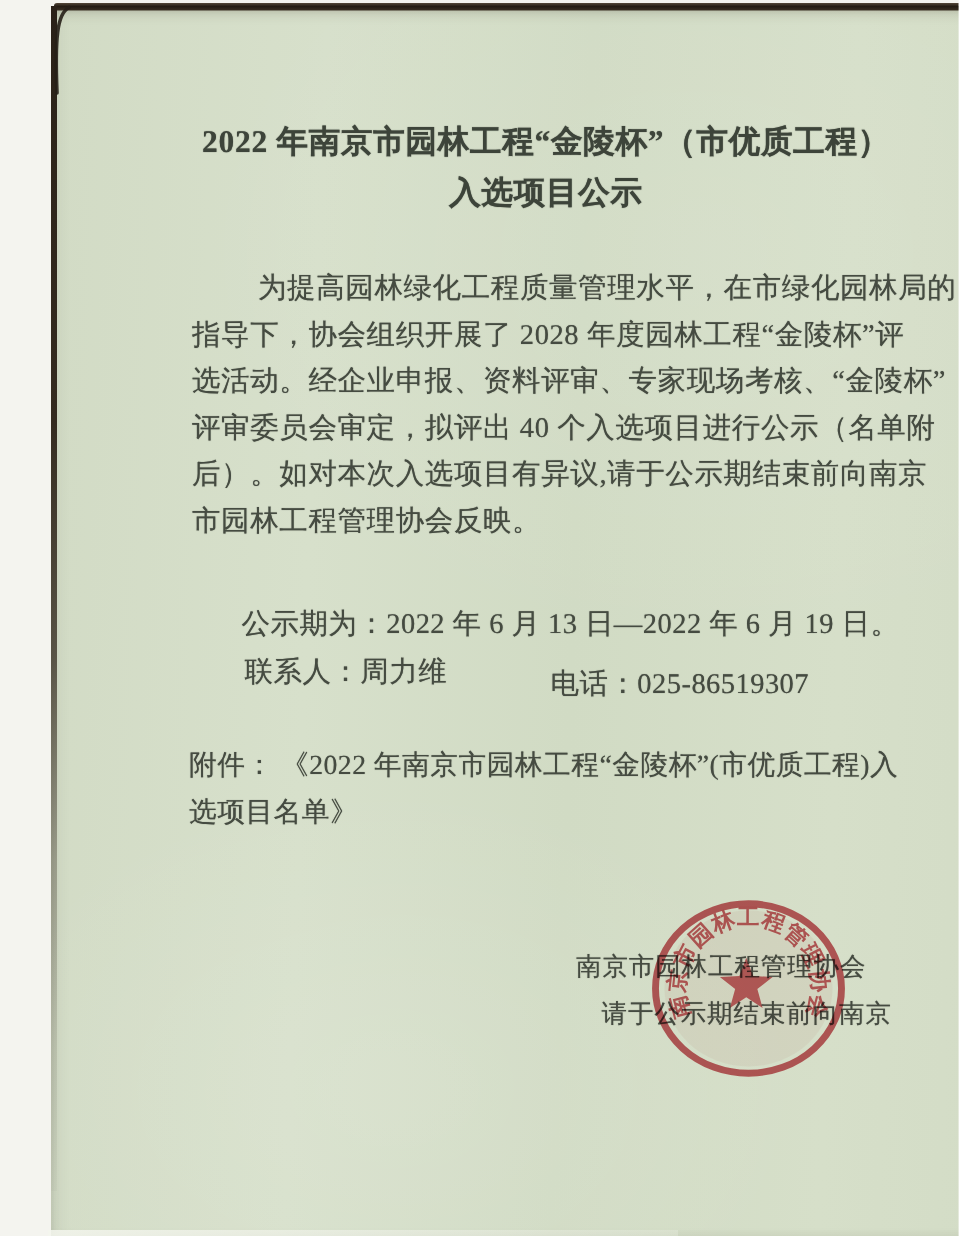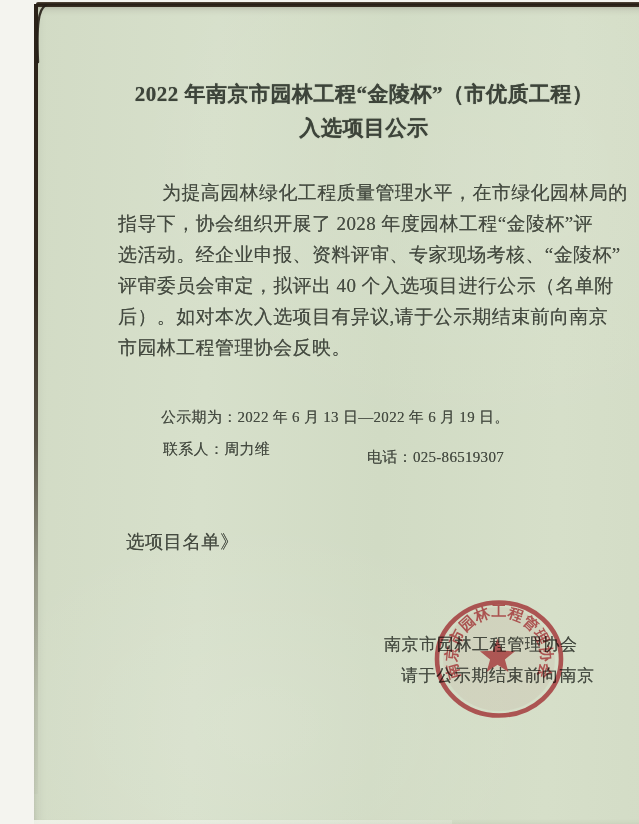--- a/index.html
+++ b/index.html
@@ -42,27 +42,27 @@
   }
 
   
   .ink{color:#454b41;text-shadow:0 0 .6px rgba(69,75,65,.75);}
   .title{
     position:absolute;left:25px;right:0;top:77px;text-align:center;
     font-size:21px;line-height:34px;font-weight:700;letter-spacing:.5px;color:#3d443a;
     text-shadow:0 0 .7px rgba(61,68,58,.8);
   }
   .bodytext{
-    position:absolute;left:86px;top:177px;width:460px;
+    position:absolute;left:96px;top:177px;width:460px;
     font-size:19px;line-height:31px;letter-spacing:.4px;
   }
   .bodytext .ln{text-align:justify;text-align-last:justify;height:31px;white-space:nowrap;}
   .bodytext .ln.first{text-indent:44px;}
   .bodytext .ln.last{text-align-last:left;}
-  .line-abs{position:absolute;font-size:15px;line-height:28px;letter-spacing:.3px;white-space:nowrap;}
+  .line-abs{position:absolute;font-size:19px;line-height:28px;letter-spacing:.3px;white-space:nowrap;}
   .attach{font-size:18.5px;}
   .sig{font-size:17px;line-height:26px;letter-spacing:.6px;}
 
   
   .seal{
     position:absolute;left:396px;top:588px;width:144px;height:144px;
     mix-blend-mode:multiply;opacity:.92;filter:blur(.3px);
   }
   .seal text{font-family:"Liberation Sans","DejaVu Sans",sans-serif;font-weight:700;}
 </style>
@@ -95,20 +95,21 @@
     <div class="ln last">市园林工程管理协会反映。</div>
   </div>
 
   <div class="line-abs ink" style="left:129px;top:403px;">公示期为：2022 年 6 月 13 日—2022 年 6 月 19 日。</div>
 
   <div>
     <span class="line-abs ink" style="left:131px;top:435px;text-align:right;">联系人：周力维</span>
     <span class="line-abs ink" style="left:335px;top:443px;">电话：025-86519307</span>
   </div>
 
+  <div class="line-abs attach ink" style="left:94px;top:497px;">附件： 《2022 年南京市园林工程“金陵杯”(市优质工程)入</div>
   <div class="line-abs attach ink" style="left:94px;top:528px;">选项目名单》</div>
 
   <div class="line-abs sig ink" style="left:352px;top:632px;">南京市园林工程管理协会</div>
   <div class="line-abs sig ink" style="left:369px;top:663px;">请于公示期结束前向南京</div>
 
   <svg class="seal" viewBox="0 0 144 144">
     <ellipse cx="71" cy="71" rx="56" ry="52" fill="rgba(197,69,77,0.07)"></ellipse>
     <ellipse cx="71" cy="71" rx="62" ry="56.5" fill="none" stroke="#c5454d" stroke-width="4.6" opacity=".93"></ellipse>
     <polygon fill="#c5454d" opacity=".9" points="69.5,50.5 74.1,62.7 87.1,63.3 76.9,71.4 80.4,84.0 69.5,76.8 58.6,84.0 62.1,71.4 51.9,63.3 64.9,62.7"></polygon>
     <defs>

